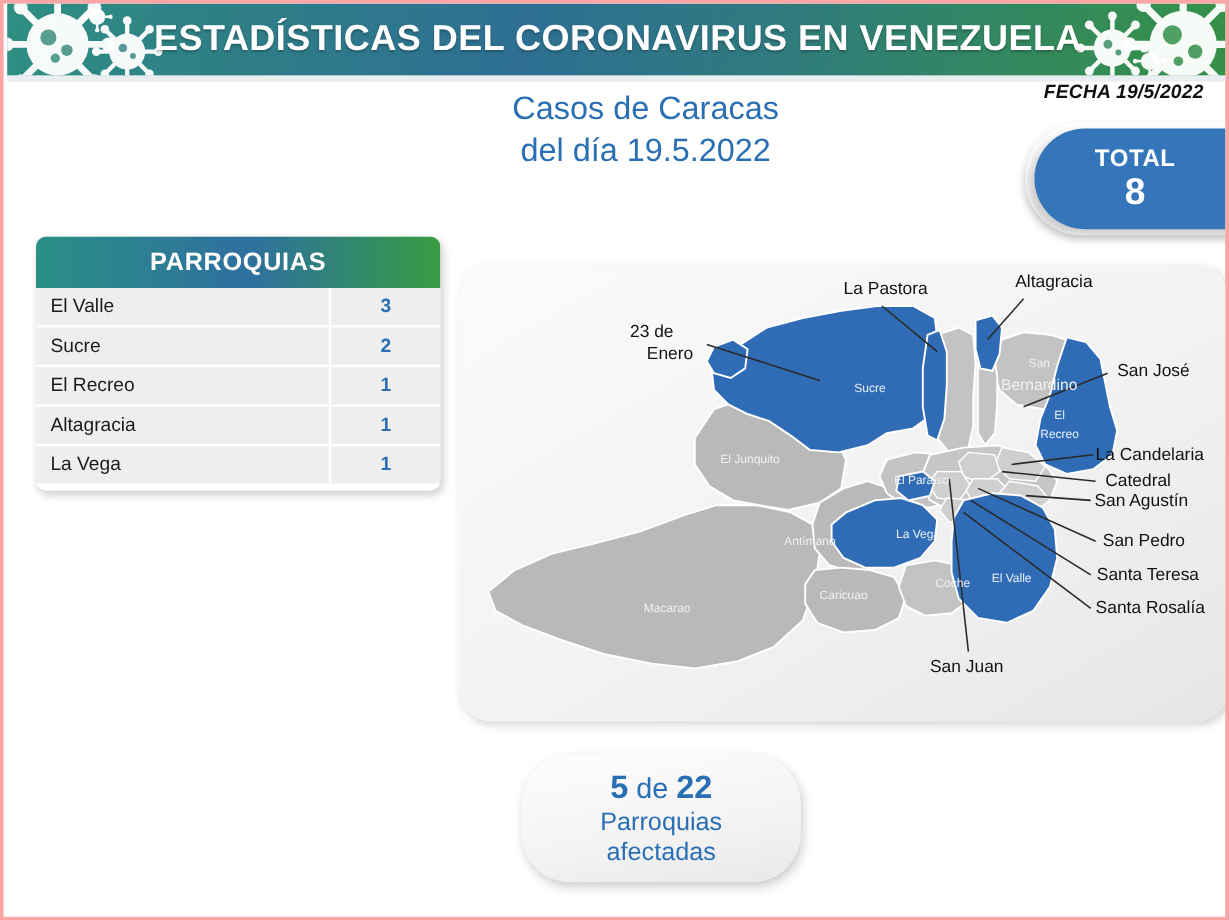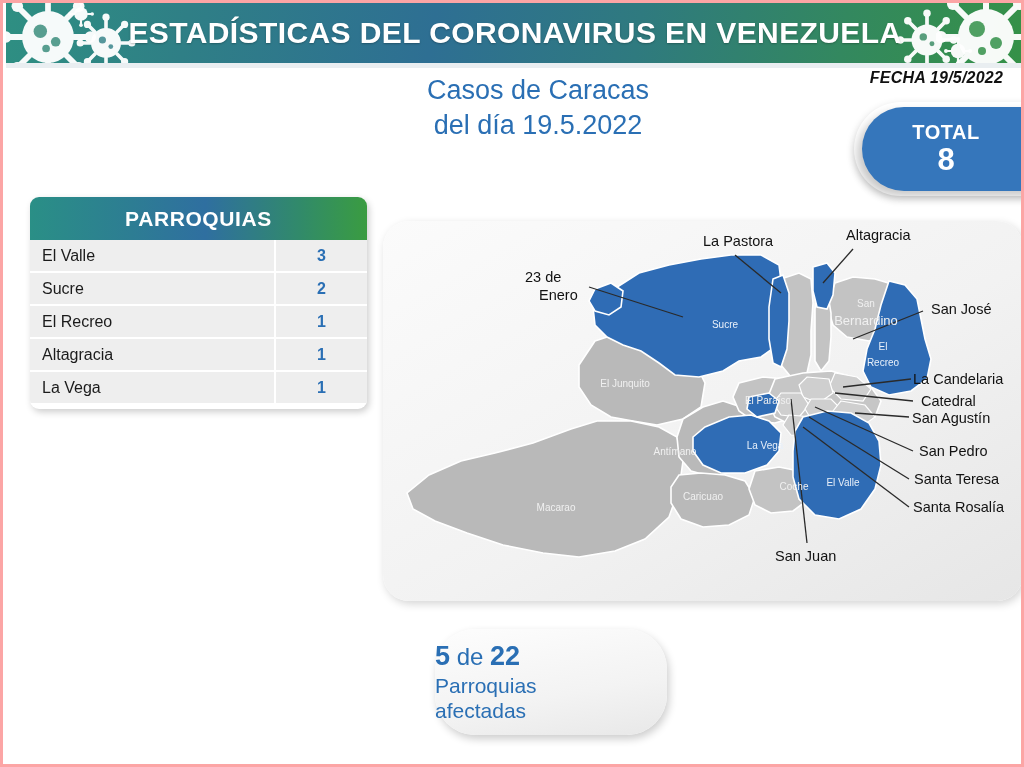--- a/index.html
+++ b/index.html
@@ -127,21 +127,21 @@
   .inlabel.gray { color: #f0f0f0; }
   .inlabel.blue { color: #e8f0fa; }
 
   
   #summary {
     position: absolute; left: 432px; top: 626px;
     width: 232px; height: 106px;
     background: linear-gradient(170deg,#fdfdfd 0%, #f3f3f3 60%, #e8e8e8 100%);
     border-radius: 40px;
     box-shadow: 2px 4px 9px rgba(0,0,0,.20);
-    display: flex; flex-direction: column; justify-content: center;
+    display: flex; flex-direction: column; align-items: center; justify-content: center;
     color: #2a6fb4;
     z-index: 7;
   }
   #summary .l1 { font-size: 24px; line-height: 1.18; }
   #summary .l1 b { font-size: 27px; font-weight: bold; }
   #summary .l2 { font-size: 21px; line-height: 1.2; }
   #summary .l3 { font-size: 21px; line-height: 1.2; }
 </style>
 </head>
 <body>

